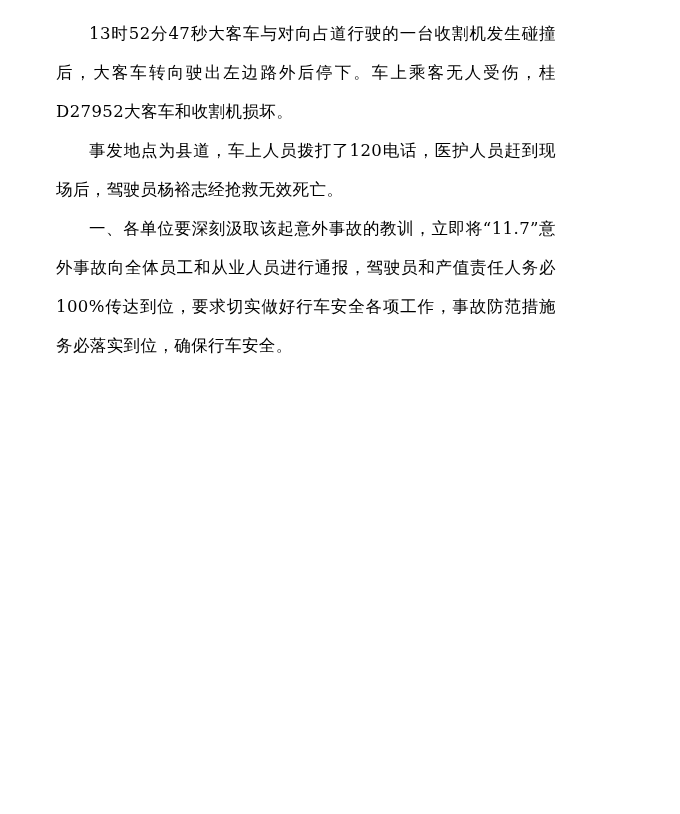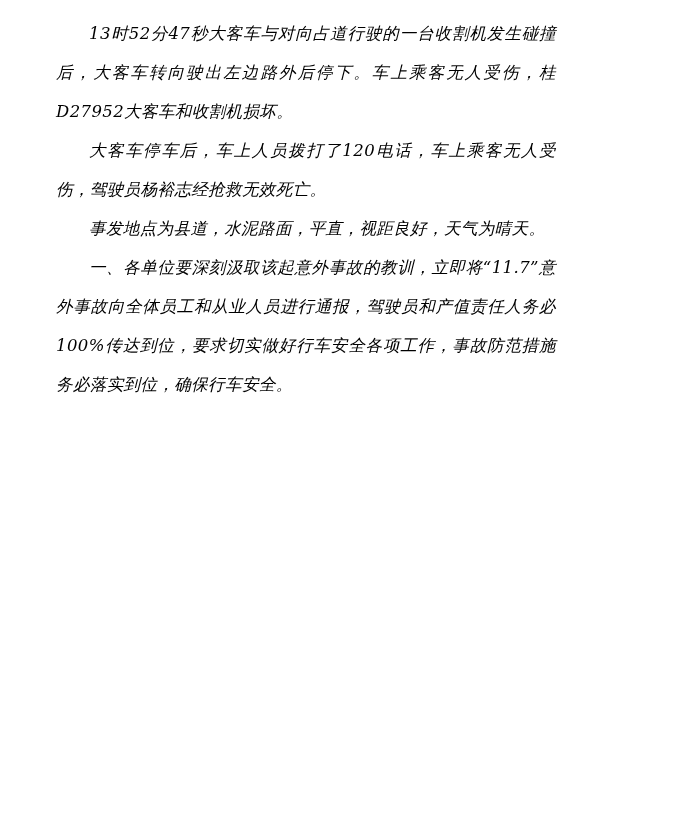--- a/index.html
+++ b/index.html
@@ -13,21 +13,20 @@
     font-family: "DejaVu Serif", "Liberation Serif", serif;
     color: #000000;
     overflow: hidden;
   }
   .page {
     width: 600px;
     height: 814px;
     box-sizing: border-box;
     padding: 14px 44px 0 56px;
     background: #ffffff;
-    font-style: italic;
   }
   .doc-body {
     font-size: 16.5px;
     line-height: 39px;
     text-align: justify;
     text-justify: inter-ideograph;
     letter-spacing: 0.4px;
   }
   .para {
     margin: 0;
@@ -38,17 +37,16 @@
     text-justify: inter-ideograph;
     white-space: normal;
   }
 </style>
 </head>
 <body>
 
 <div class="page">
   <div class="doc-body">
     <p class="para">13时52分47秒大客车与对向占道行驶的一台收割机发生碰撞后，大客车转向驶出左边路外后停下。车上乘客无人受伤，桂D27952大客车和收割机损坏。</p>
-    <p class="para">大客车停车后，车上人员拨打了120电话，车上乘客无人受伤，驾驶员杨裕志经抢救无效死亡。</p>
-    <p class="para">事发地点为县道，水泥路面，平直，视距良好，天气为晴天。</p>
+    <p class="para">事发地点为县道，车上人员拨打了120电话，医护人员赶到现场后，驾驶员杨裕志经抢救无效死亡。</p>
     <p class="para">一、各单位要深刻汲取该起意外事故的教训，立即将“11.7”意外事故向全体员工和从业人员进行通报，驾驶员和产值责任人务必100%传达到位，要求切实做好行车安全各项工作，事故防范措施务必落实到位，确保行车安全。</p>
   </div>
 </div>
 
 </body></html>

